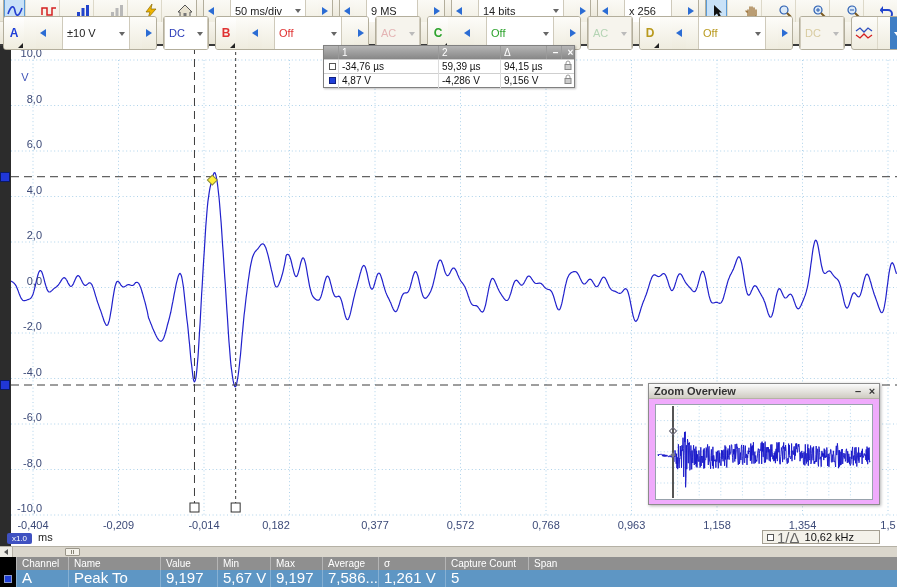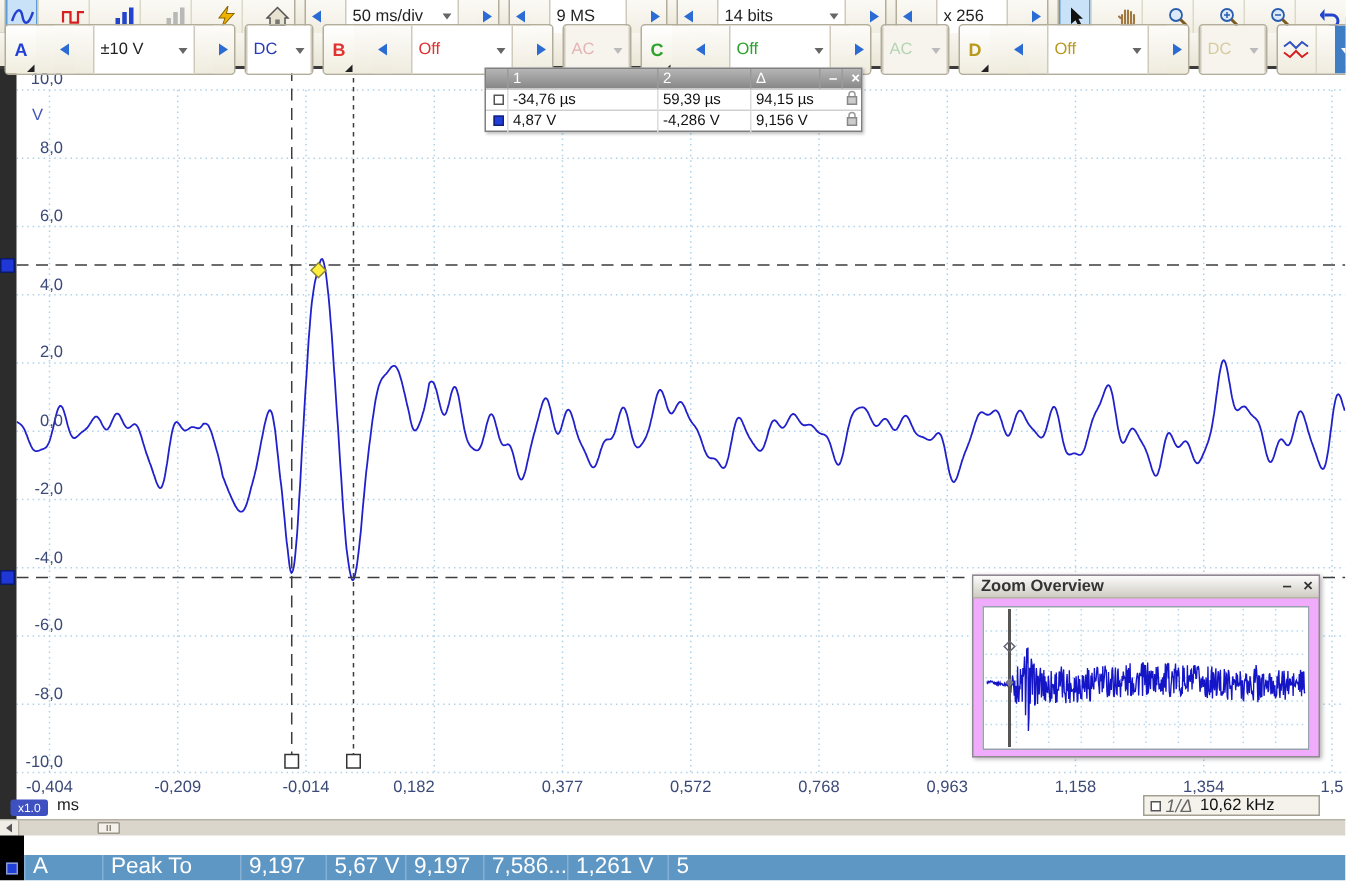--- a/index.html
+++ b/index.html
@@ -44,21 +44,21 @@
   .xl { position:absolute; top:519px; width:60px; text-align:center; font-size:11px; color:#3c4a78; z-index:3;}
   #y-unit { position:absolute; left:8px; top:71px; width:34px; text-align:center; color:#4054b8; font-size:11px; z-index:3;}
   .vhandle { position:absolute; left:0px; width:10px; height:10px; background:#2037d8;
              border:1px solid #0a1a66; z-index:4; }
   #x-scale-badge { position:absolute; left:7px; top:533px; width:25px; height:11px; background:#3f51c1;
              color:#fff; font-size:8px; text-align:center; line-height:11px; border-radius:2px; z-index:3;}
   #x-unit { position:absolute; left:38px; top:531px; font-size:11px; color:#222; z-index:3;}
   #freq-box { position:absolute; left:762px; top:530px; width:118px; height:14px; border:1px solid #a49f92;
               background:#f4f2ea; display:flex; align-items:center; gap:3px; padding:0 4px; z-index:3;}
   #freq-box .sq { width:7px; height:7px; background:#fff; border:1px solid #555; }
-  #freq-box .lbl { color:#666; font-size:12px;font-style:italic; }
+  #freq-box .lbl { color:#666; font-size:15px; }
   #freq-box .val { color:#111; font-size:11px; margin-left:2px;}
 
   
   #cursor-panel { position:absolute; left:323px; top:45px; width:252px; border:1px solid #808080;
                   background:#fff; z-index:6; box-shadow:1px 1px 2px rgba(0,0,0,.25); font-size:10px;}
   #cursor-panel .hd { display:flex; height:13px; background:linear-gradient(#b5b5b5,#878787);
                       color:#fff; align-items:center; }
   #cursor-panel .hd div { border-left:1px solid #9a9a9a; padding-left:3px; height:13px; line-height:13px;}
   #cursor-panel .row { display:flex; height:14px; align-items:center; border-top:1px solid #cfcfcf; color:#111;}
   #cursor-panel .row div { border-left:1px solid #dcdcdc; padding-left:3px; height:14px; line-height:14px; overflow:hidden;}
@@ -484,20 +484,31 @@
   <div id="sb-thumb">
       <i></i>
       <i></i>
     </div>
 </div>
 
 <div id="meas">
   <div id="meas-left">
       <span class="sq"></span>
     </div>
+  <div id="meas-head">
+      <div style="width: 52px; flex: 0 0 52px;">Channel</div>
+      <div style="width: 92px; flex: 0 0 92px;">Name</div>
+      <div style="width: 57px; flex: 0 0 57px;">Value</div>
+      <div style="width: 53px; flex: 0 0 53px;">Min</div>
+      <div style="width: 52px; flex: 0 0 52px;">Max</div>
+      <div style="width: 56px; flex: 0 0 56px;">Average</div>
+      <div style="width: 67px; flex: 0 0 67px;">σ</div>
+      <div style="width: 83px; flex: 0 0 83px;">Capture Count</div>
+      <div style="flex: 1 1 0%;">Span</div>
+    </div>
   <div id="meas-row">
       <div style="width: 52px; flex: 0 0 52px;">A</div>
       <div style="width: 92px; flex: 0 0 92px;">Peak To Peak</div>
       <div style="width: 57px; flex: 0 0 57px;">9,197 V</div>
       <div style="width: 53px; flex: 0 0 53px;">5,67 V</div>
       <div style="width: 52px; flex: 0 0 52px;">9,197 V</div>
       <div style="width: 56px; flex: 0 0 56px;">7,586...</div>
       <div style="width: 67px; flex: 0 0 67px;">1,261 V</div>
       <div style="width: 83px; flex: 0 0 83px;">5</div>
     </div>

